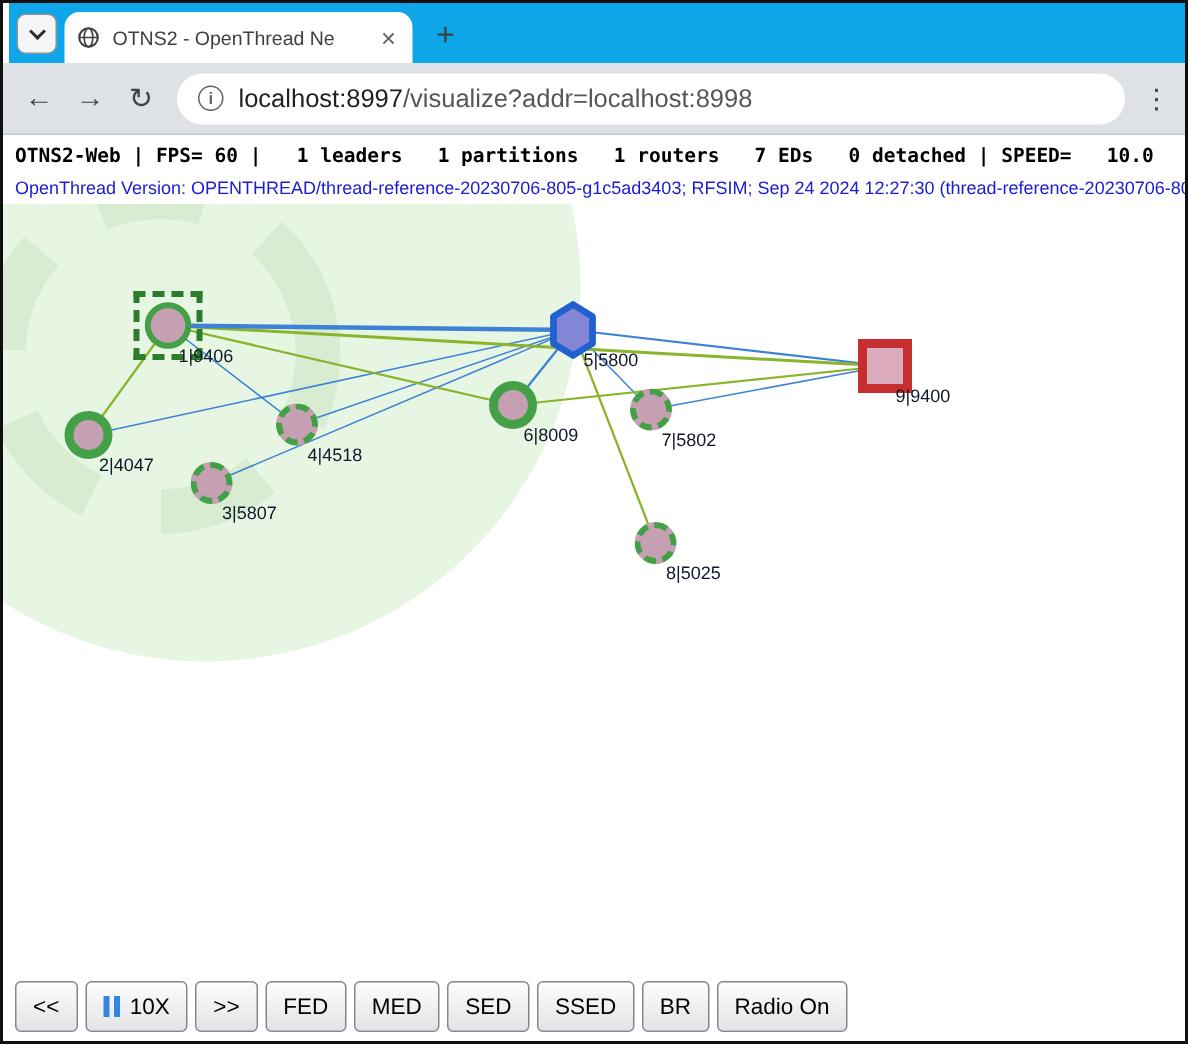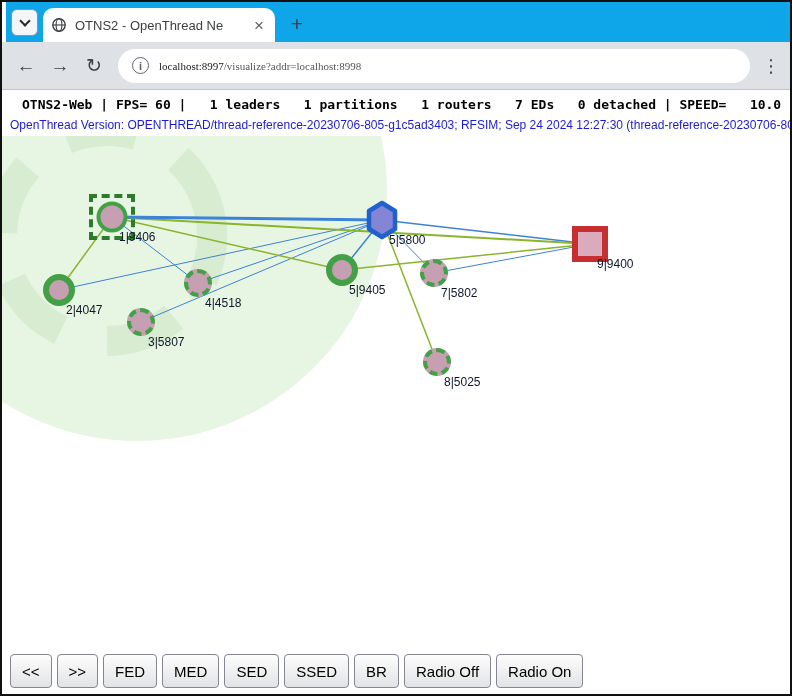--- a/index.html
+++ b/index.html
@@ -12,26 +12,26 @@
   .chev { width: 8px; height: 8px; border-right: 2px solid #2c2c2c; border-bottom: 2px solid #2c2c2c; transform: rotate(45deg); margin-top: -4px; }
   .tab { height: 34px; width: 232px; background: #fff; border-radius: 10px 10px 0 0; display: flex; align-items: center; padding: 0 8px; gap: 8px; }
   .tab-title { font-size: 13px; color: #3c4043; white-space: nowrap; overflow: hidden; flex: 1; }
   .tab-close { font-size: 17px; line-height: 1; color: #5f6368; padding: 0 3px; cursor: default; }
   .newtab { width: 28px; height: 28px; margin: 0 0 4px 8px; display: flex; align-items: center; justify-content: center; font-size: 21px; color: #3c4043; border-radius: 50%; }
 
   .navbar { position: absolute; top: 40px; left: 0; right: 0; height: 48px; background: #dee1e5; border-bottom: 1px solid #c0c3c7; display: flex; align-items: center; padding: 0 8px; gap: 2px; }
   .nav-icon { width: 32px; height: 32px; display: flex; align-items: center; justify-content: center; font-size: 19px; color: #3f4347; border-radius: 50%; }
   .omnibox { flex: 1; height: 34px; background: #fff; border-radius: 17px; display: flex; align-items: center; padding: 0 14px; gap: 10px; margin: 0 8px 0 6px; min-width: 0; }
   .info-circle { width: 17px; height: 17px; border: 1.6px solid #5f6368; border-radius: 50%; display: flex; align-items: center; justify-content: center; font-weight: bold; font-size: 11px; color: #5f6368; flex: none; }
-  .url { font-size: 11px; color: #202124; white-space: nowrap; overflow: hidden; font-family: Liberation Serif, serif; }
+  .url { font-size: 17px; color: #202124; white-space: nowrap; overflow: hidden; }
   .url .path { color: #53575b; }
   .kebab { font-size: 18px; color: #3f4347; width: 22px; text-align: center; }
 
   
-  .statusline { position: absolute; top: 95px; left: 20px; right: 2px; font: bold 13px "DejaVu Sans Mono", monospace; color: #000; white-space: pre; overflow: hidden; }
+  .statusline { position: absolute; top: 95px; left: 8px; right: 2px; font: bold 13px "DejaVu Sans Mono", monospace; color: #000; white-space: pre; overflow: hidden; }
   .versionline { position: absolute; top: 116px; left: 8px; right: 0; font: 12px "Liberation Sans", sans-serif; color: #1b1bd1; white-space: nowrap; overflow: hidden; }
 
   
   .canvas { position: absolute; top: 134px; left: 0; width: 792px; height: 514px; }
   #net-svg { position: absolute; left: 0; top: 0; }
   .node-wrap { position: absolute; width: 0; height: 0; }
   .shape { position: absolute; left: 0; top: 0; transform: translate(-50%, -50%); }
   .sel { width: 46px; height: 46px; border: 4px dashed var(--selgreen); background: transparent; }
   .c-leader { width: 31px; height: 31px; border-radius: 50%; border: 4px solid var(--ring); background: var(--mauve); }
   .c-router { width: 32px; height: 32px; border-radius: 50%; border: 6px solid var(--ring); background: var(--mauve); }
@@ -119,59 +119,63 @@
         <span class="node-label">4|4518</span>
       </div>
       <div class="node-wrap" style="left: 380px; top: 84px;">
         <svg width="42" height="42" viewBox="0 0 42 42" class="shape">
           <polygon points="21,4 34,12 34,30 21,38 8,30 8,12" fill="#8585d5" stroke="#2161cf" stroke-width="4.5" stroke-linejoin="round"></polygon>
         </svg>
         <span class="node-label">5|5800</span>
       </div>
       <div class="node-wrap" style="left: 340px; top: 134px;">
         <div class="shape c-router"></div>
-        <span class="node-label">5|9405</span>
+        <span class="node-label">6|8009</span>
       </div>
       <div class="node-wrap" style="left: 432px; top: 137px;">
         <div class="shape c-child"></div>
         <span class="node-label">7|5802</span>
       </div>
       <div class="node-wrap" style="left: 435px; top: 226px;">
         <div class="shape c-child"></div>
         <span class="node-label">8|5025</span>
       </div>
       <div class="node-wrap" style="left: 588px; top: 108px;">
         <div class="shape sq-br"></div>
         <span class="node-label">9|9400</span>
       </div>
     </div>
 
   <div class="bottombar" id="bottombar">
       <button class="tb-btn">
         <span>&lt;&lt;</span>
       </button>
       <button class="tb-btn">
+        <span class="pause-icon">
+          <i></i>
+          <i></i>
+        </span>
+        <span>10X</span>
+      </button>
+      <button class="tb-btn">
         <span>&gt;&gt;</span>
       </button>
       <button class="tb-btn">
         <span>FED</span>
       </button>
       <button class="tb-btn">
         <span>MED</span>
       </button>
       <button class="tb-btn">
         <span>SED</span>
       </button>
       <button class="tb-btn">
         <span>SSED</span>
       </button>
       <button class="tb-btn">
         <span>BR</span>
       </button>
       <button class="tb-btn">
-        <span>Radio Off</span>
-      </button>
-      <button class="tb-btn">
         <span>Radio On</span>
       </button>
     </div>
 
 </div>
 
 </body></html>

